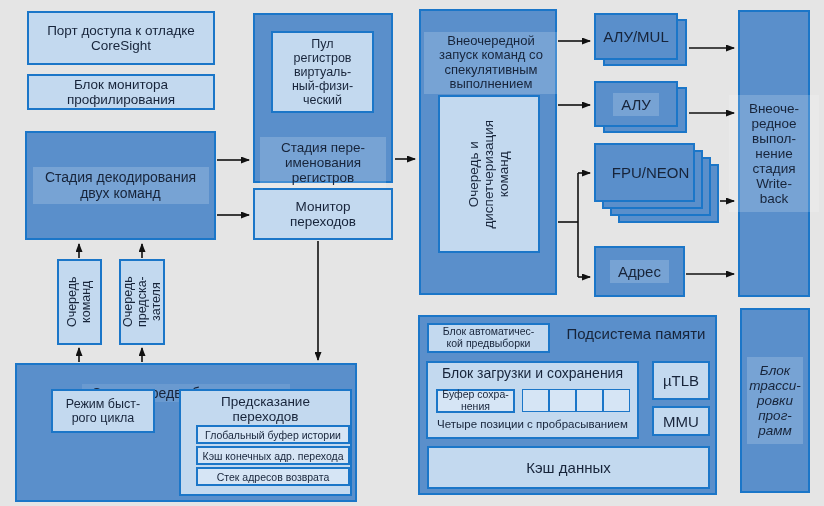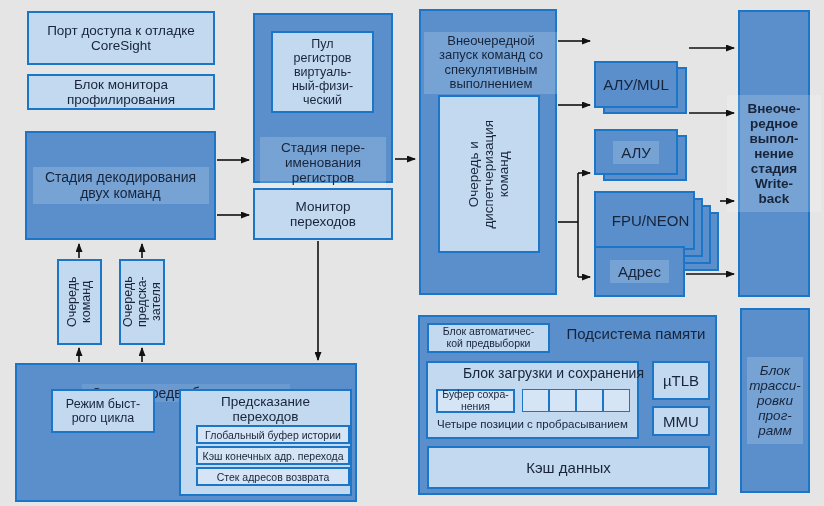--- a/index.html
+++ b/index.html
@@ -21,21 +21,21 @@
   }
   .lbl{white-space:pre-line;line-height:1.12;}
   .light{background:var(--box-light-blue);}
   .lighter{background:var(--box-lighter-blue);}
   .dark{background:var(--container-blue);}
   .band{background:rgba(255,255,255,0.18);padding:3px 8px;}
   .band-soft{background:rgba(255,255,255,0.10);padding:1px 10px;}
   .title{position:absolute;text-align:center;white-space:pre-line;line-height:1.12;}
   .vwrap{display:flex;align-items:center;justify-content:center;width:100%;height:100%;}
   .vtext{transform:rotate(-90deg);white-space:pre-line;text-align:center;line-height:1.1;}
-  .layer{position:absolute;box-sizing:border-box;border:2px solid var(--border-blue);background:var(--container-blue);margin-top:48px;}
+  .layer{position:absolute;box-sizing:border-box;border:2px solid var(--border-blue);background:var(--container-blue);}
   .fs10{font-size:10.5px;} .fs115{font-size:11.5px;} .fs125{font-size:12.5px;} .fs13{font-size:13px;}
   .fs135{font-size:13.5px;} .fs14{font-size:14px;} .fs15{font-size:15px;}
   svg.arrows{position:absolute;left:0;top:0;pointer-events:none;}
   .cells{position:absolute;display:flex;}
   .cell{box-sizing:border-box;border:1.5px solid var(--border-blue);background:var(--box-lighter-blue);flex:1;}
 </style>
 </head>
 <body>
 
 <div class="stage">
@@ -148,37 +148,37 @@
     <div class="layer fs15" style="left:0;top:0;width:101px;height:59px;display:flex;align-items:center;justify-content:center;padding-left:12px;">
       <span>FPU/NEON</span>
     </div>
   </div>
 
   <div class="box dark fs15" style="left:594px;top:246px;width:91px;height:51px;">
     <span class="band">Адрес</span>
   </div>
 
   <div class="box dark fs135" style="left:738px;top:10px;width:72px;height:287px;">
-    <span class="lbl band" style="width:54px;padding:6px 20px;font-weight:bold;">Внеоче-
+    <span class="lbl band" style="width:54px;padding:6px 20px;">Внеоче-
 редное
 выпол-
 нение
 стадия
 Write-
 back</span>
   </div>
 
   <div class="box dark" style="left:418px;top:315px;width:299px;height:180px;align-items:flex-start;">
     <div class="title fs15" style="left:140px;top:9px;width:152px;">Подсистема памяти</div>
     <div class="box light fs10" style="left:7px;top:6px;width:123px;height:30px;">
       <span class="lbl">Блок автоматичес-
 кой предвыборки</span>
     </div>
     <div class="box light" style="left:6px;top:44px;width:213px;height:78px;align-items:flex-start;">
-      <div class="title fs14" style="left:0;top:3px;width:100%;padding-left:21px;">Блок загрузки и сохранения</div>
+      <div class="title fs14" style="left:0;top:3px;width:100%;">Блок загрузки и сохранения</div>
       <div class="box lighter fs10" style="left:8px;top:26px;width:79px;height:24px;">
         <span class="lbl">Буфер сохра-
 нения</span>
       </div>
       <div class="cells" style="left:94px;top:26px;width:108px;height:23px;">
         <div class="cell"></div>
         <div class="cell"></div>
         <div class="cell"></div>
         <div class="cell"></div>
       </div>

